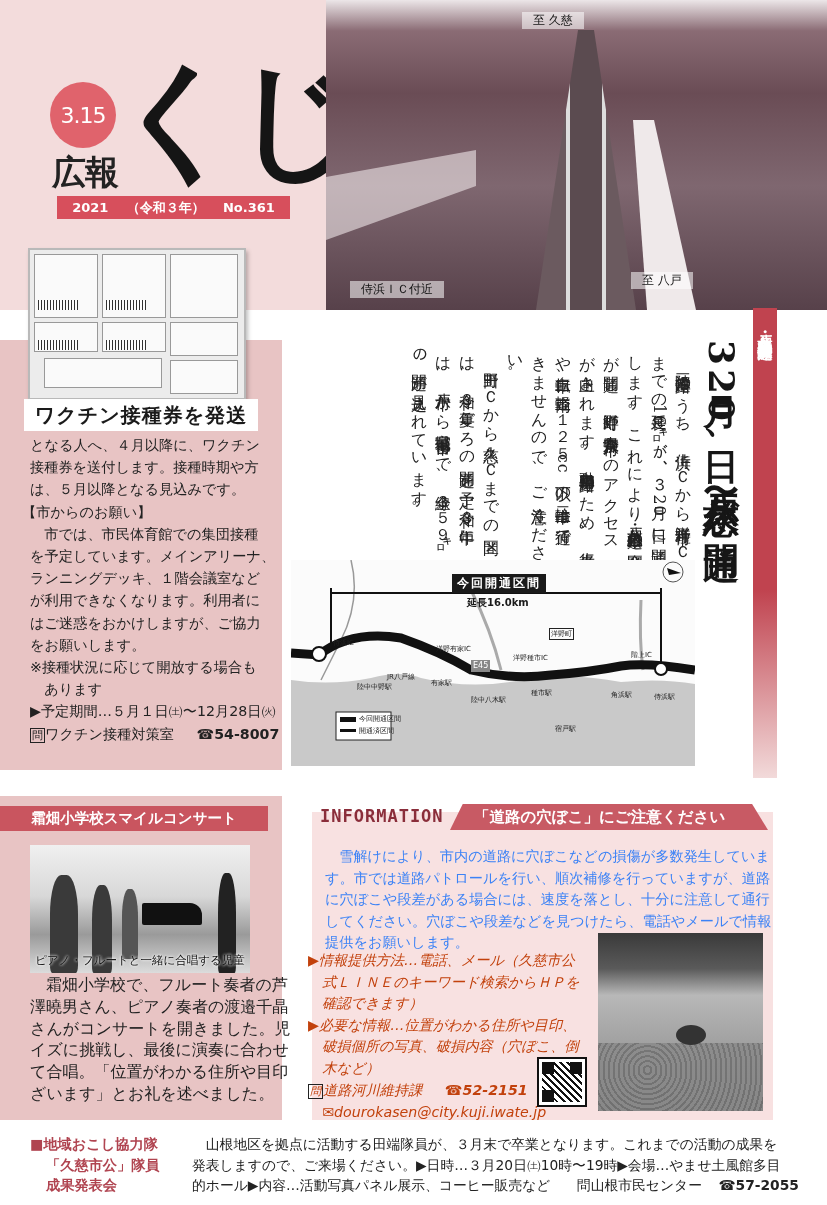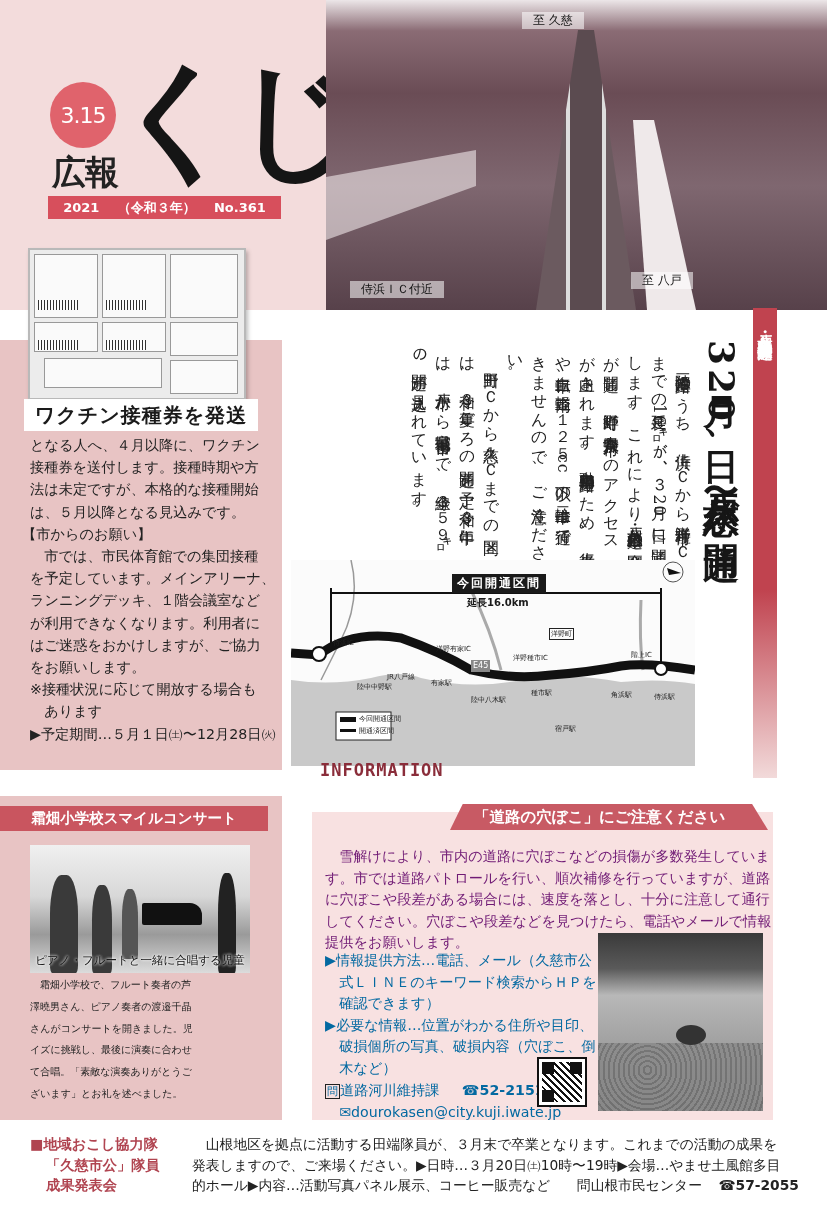--- a/index.html
+++ b/index.html
@@ -7,21 +7,21 @@
   body { position: relative; font-family: "DejaVu Sans", "Liberation Sans", sans-serif; color: #1a1a1a; }
 
   
   .masthead-bg { position: absolute; left: 0; top: 0; width: 326px; height: 310px; background: #f3dcdc; }
   .white-band { position: absolute; left: 0; top: 310px; width: 290px; height: 30px; background: #ffffff; }
 
   .date-circle { position: absolute; left: 50px; top: 82px; width: 66px; height: 66px; border-radius: 50%;
     background: #e0636c; color: #fff; font-weight: normal; font-size: 22px; display: flex; align-items: center; justify-content: center; letter-spacing: -1px; }
   .kouhou { position: absolute; left: 52px; top: 150px; font-size: 34px; font-weight: bold; color: #222; letter-spacing: -1px; }
   .kuji { position: absolute; left: 112px; top: 55px; font-size: 128px; font-weight: bold; color: #151515; line-height: 1; letter-spacing: -10px; }
-  .issue-bar { position: absolute; left: 48px; top: 196px; width: 233px; height: 23px; background: #d74f5c; color: #fff;
+  .issue-bar { position: absolute; left: 57px; top: 196px; width: 233px; height: 23px; background: #d74f5c; color: #fff;
     font-size: 13px; font-weight: bold; display: flex; align-items: center; justify-content: space-around; padding: 0 6px; }
 
   
   .ticket { position: absolute; left: 28px; top: 248px; width: 218px; height: 152px; background: #ececec; border: 2px solid #b9b9b9;
     box-shadow: 2px 3px 4px rgba(0,0,0,0.25); padding: 4px; }
   .ticket .cell { position: absolute; border: 1px solid #999; background: #fafafa; }
   .ticket .bar { position: absolute; height: 10px; background: repeating-linear-gradient(90deg,#333 0 1px,#fff 1px 3px); }
 
   
   .vaccine-box { position: absolute; left: 0; top: 340px; width: 282px; height: 430px; background: #e8c4c4; }
@@ -63,32 +63,32 @@
   
   .concert-box { position: absolute; left: 0; top: 796px; width: 282px; height: 324px; background: #e8c4c4; }
   .concert-title { position: absolute; left: 0; top: 806px; width: 268px; height: 25px; background: #c9555f; color: #fff; font-size: 14.5px; font-weight: bold;
     display: flex; align-items: center; justify-content: center; }
   .concert-photo { position: absolute; left: 30px; top: 845px; width: 220px; height: 128px; overflow: hidden;
     background: linear-gradient(180deg,#f0f0f0 0%,#d8d8d8 40%,#9a9a9a 70%,#dcdcdc 100%); }
   .concert-photo .p { position: absolute; background: #3a3a3a; border-radius: 40% 40% 8% 8%; }
   .concert-photo .piano { position: absolute; left: 112px; top: 58px; width: 60px; height: 22px; background: #111; border-radius: 2px 12px 2px 2px; }
   .concert-caption { position: absolute; left: 30px; top: 953px; width: 220px; font-size: 11.5px; color: #111; text-align: center;
     text-shadow: 0 0 3px #fff, 0 0 3px #fff; }
-  .concert-body { position: absolute; left: 30px; top: 974px; width: 250px; font-size: 10px; line-height: 21.8px; color: #222; }
+  .concert-body { position: absolute; left: 30px; top: 974px; width: 250px; font-size: 16px; line-height: 21.8px; color: #222; }
   .concert-body p { white-space: nowrap; }
 
   
   .info-box { position: absolute; left: 312px; top: 812px; width: 461px; height: 308px; background: #f8e1e1; }
-  .info-label { position: absolute; left: 320px; top: 760px; font-size: 17px; font-weight: bold; color: #8a2d3a; letter-spacing: 1px; font-family: "DejaVu Sans Mono", "Liberation Mono", monospace; }
+  .info-label { position: absolute; left: 320px; top: 806px; font-size: 17px; font-weight: bold; color: #8a2d3a; letter-spacing: 1px; font-family: "DejaVu Sans Mono", "Liberation Mono", monospace; }
   .info-tab { position: absolute; left: 450px; top: 804px; width: 318px; height: 26px; background: #c85a64; color: #fff; font-size: 15.5px; font-weight: bold;
     display: flex; align-items: center; padding-left: 24px; clip-path: polygon(4% 0,95% 0,100% 100%,0 100%); }
-  .info-body { position: absolute; left: 325px; top: 846px; width: 445px; font-size: 14.2px; line-height: 21.6px; color: #701a75; }
+  .info-body { position: absolute; left: 325px; top: 846px; width: 445px; font-size: 14.2px; line-height: 21.6px; color: #3b82f6; }
   .info-body p { white-space: nowrap; }
   .info-body .ind { text-indent: 1em; }
-  .info-list { position: absolute; left: 325px; top: 950px; width: 280px; font-size: 14.2px; line-height: 21.6px; color: #0369a1; }
+  .info-list { position: absolute; left: 308px; top: 950px; width: 280px; font-size: 14.2px; line-height: 21.6px; color: #c2410c; font-style: italic; }
   .info-list p { white-space: nowrap; }
   .info-list .hang { padding-left: 1em; }
   .info-list .bold { font-weight: bold; }
   .pothole { position: absolute; left: 598px; top: 933px; width: 165px; height: 178px; overflow: hidden;
     background: linear-gradient(180deg,#3a3a3a 0%,#5a5a5a 20%,#b8b8b8 35%,#9a9a9a 70%,#858585 100%); }
   .pothole .hole { position: absolute; left: 78px; top: 92px; width: 30px; height: 20px; border-radius: 50%; background: #333; }
   .pothole .crack { position: absolute; left: 0; top: 110px; width: 165px; height: 68px;
     background: repeating-radial-gradient(circle at 30% 40%, #888 0 3px, #6b6b6b 3px 5px); opacity: 0.8; }
   .qr { position: absolute; left: 537px; top: 1057px; width: 50px; height: 50px; background: #fff; border: 2px solid #111; padding: 3px; }
   .qr .m { width: 100%; height: 100%;
@@ -143,32 +143,35 @@
   <div class="cell" style="left:140px;top:72px;width:68px;height:34px;"></div>
   <div class="bar" style="left:8px;top:90px;width:40px;"></div>
   <div class="bar" style="left:76px;top:90px;width:40px;"></div>
   <div class="cell" style="left:14px;top:108px;width:118px;height:30px;"></div>
   <div class="cell" style="left:140px;top:110px;width:68px;height:34px;"></div>
 </div>
 <div class="vaccine-title">ワクチン接種券を発送</div>
 <div class="vaccine-body">
   <p>となる人へ、４月以降に、ワクチン</p>
   <p>接種券を送付します。接種時期や方</p>
-  <p>法は未定ですが、本格的な接種開始</p>
   <p>は、５月以降となる見込みです。</p>
   <p style="margin-left:-8px;">【市からのお願い】</p>
   <p class="ind">市では、市民体育館での集団接種</p>
   <p>を予定しています。メインアリーナ、</p>
   <p>ランニングデッキ、１階会議室など</p>
   <p>が利用できなくなります。利用者に</p>
   <p>はご迷惑をおかけしますが、ご協力</p>
   <p>をお願いします。</p>
   <p>※接種状況に応じて開放する場合も</p>
   <p class="hang">あります</p>
   <p>▶予定期間…５月１日㈯〜12月28日㈫</p>
+  <p>
+    <span style="border:1px solid #222;font-size:11px;padding:0 1px;">問</span><span>ワクチン接種対策室</span>
+    <span class="bold" style="margin-left:18px;">☎</span><span class="bold">54-8007</span>
+  </p>
 </div>
 
 <div class="kicker"></div>
 <div class="kicker-text">八戸・久慈自動車道全線開通</div>
 <div class="headline">3月20日、八戸〜久慈が開通</div>
 <div class="article">
   <p>三陸沿岸道路のうち、侍浜ＩＣから洋野種市ＩＣまでの延長16㌔が、３月20日に開通します。これにより八戸・久慈自動車道の全区間が開通し、洋野町や青森県八戸市へのアクセスが向上されます。自動車専用道路のため、歩行者や自転車、軽車両、１２５cc以下の二輪車は通行できませんので、ご注意ください。</p>
   <p>野田ＩＣから久慈ＩＣまでの区間は、令和３年夏ごろの開通を予定。令和３年中には、八戸市から宮城県仙台市まで、全線３５９㌔の開通が見込まれています。</p>
 </div>
 
@@ -219,21 +222,21 @@
   <div class="p" style="left:92px;top:44px;width:16px;height:70px;background:#555;"></div>
   <div class="piano"></div>
   <div class="p" style="left:188px;top:28px;width:18px;height:100px;background:#222;"></div>
 </div>
 <div class="concert-caption">ピアノ・フルートと一緒に合唱する児童</div>
 <div class="concert-body">
   <p style="text-indent:1em;">霜畑小学校で、フルート奏者の芦</p>
   <p>澤曉男さん、ピアノ奏者の渡邉千晶</p>
   <p>さんがコンサートを開きました。児</p>
   <p>イズに挑戦し、最後に演奏に合わせ</p>
-  <p>て合唱。「素敵な演奏ありがとうご</p>
+  <p>て合唱。「位置がわかる住所や目印</p>
   <p>ざいます」とお礼を述べました。</p>
 </div>
 
 <div class="info-box"></div>
 <div class="info-label">INFORMATION</div>
 <div class="info-tab">「道路の穴ぼこ」にご注意ください</div>
 <div class="info-body">
   <p class="ind">雪解けにより、市内の道路に穴ぼこなどの損傷が多数発生していま</p>
   <p>す。市では道路パトロールを行い、順次補修を行っていますが、道路</p>
   <p>に穴ぼこや段差がある場合には、速度を落とし、十分に注意して通行</p>

